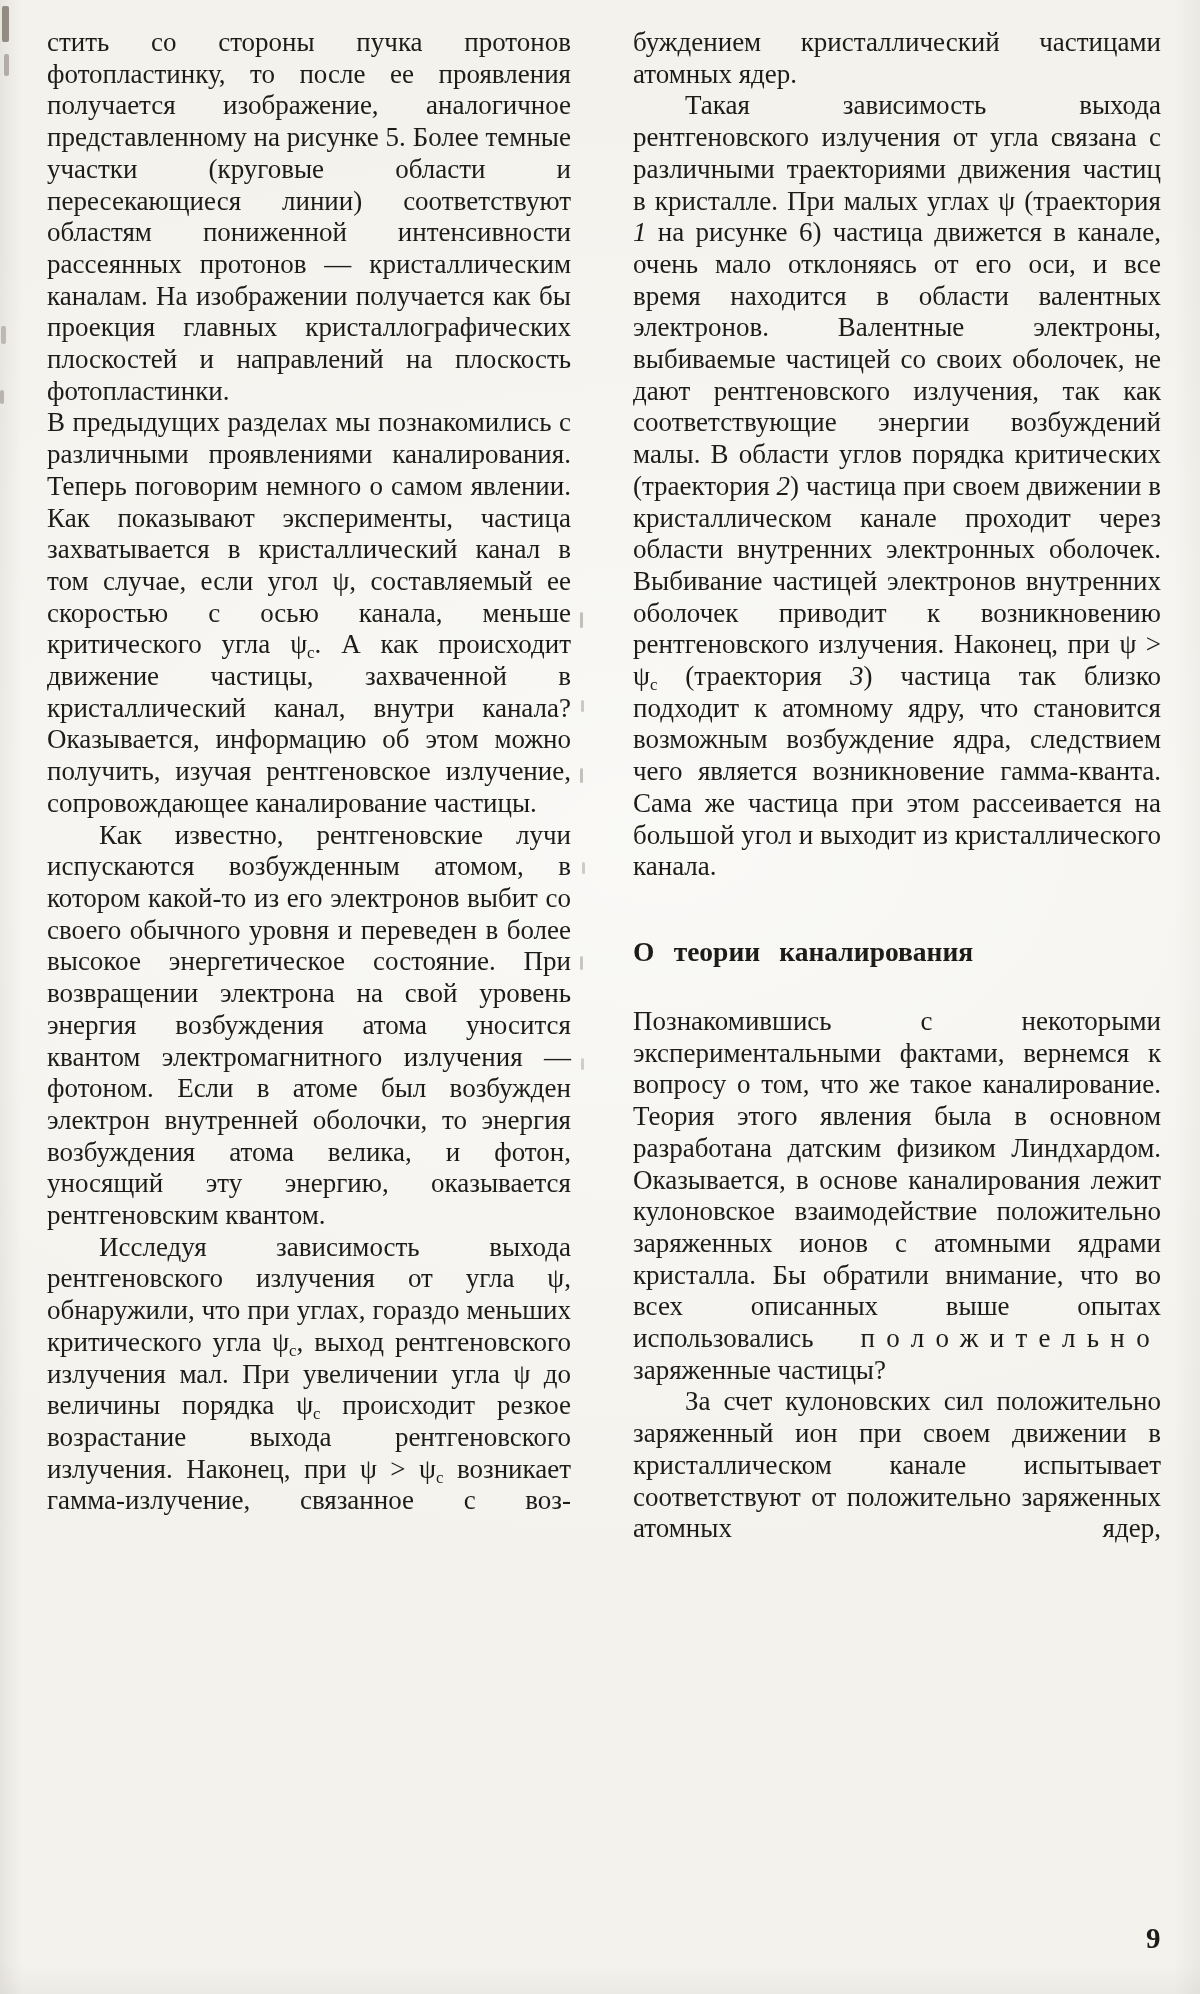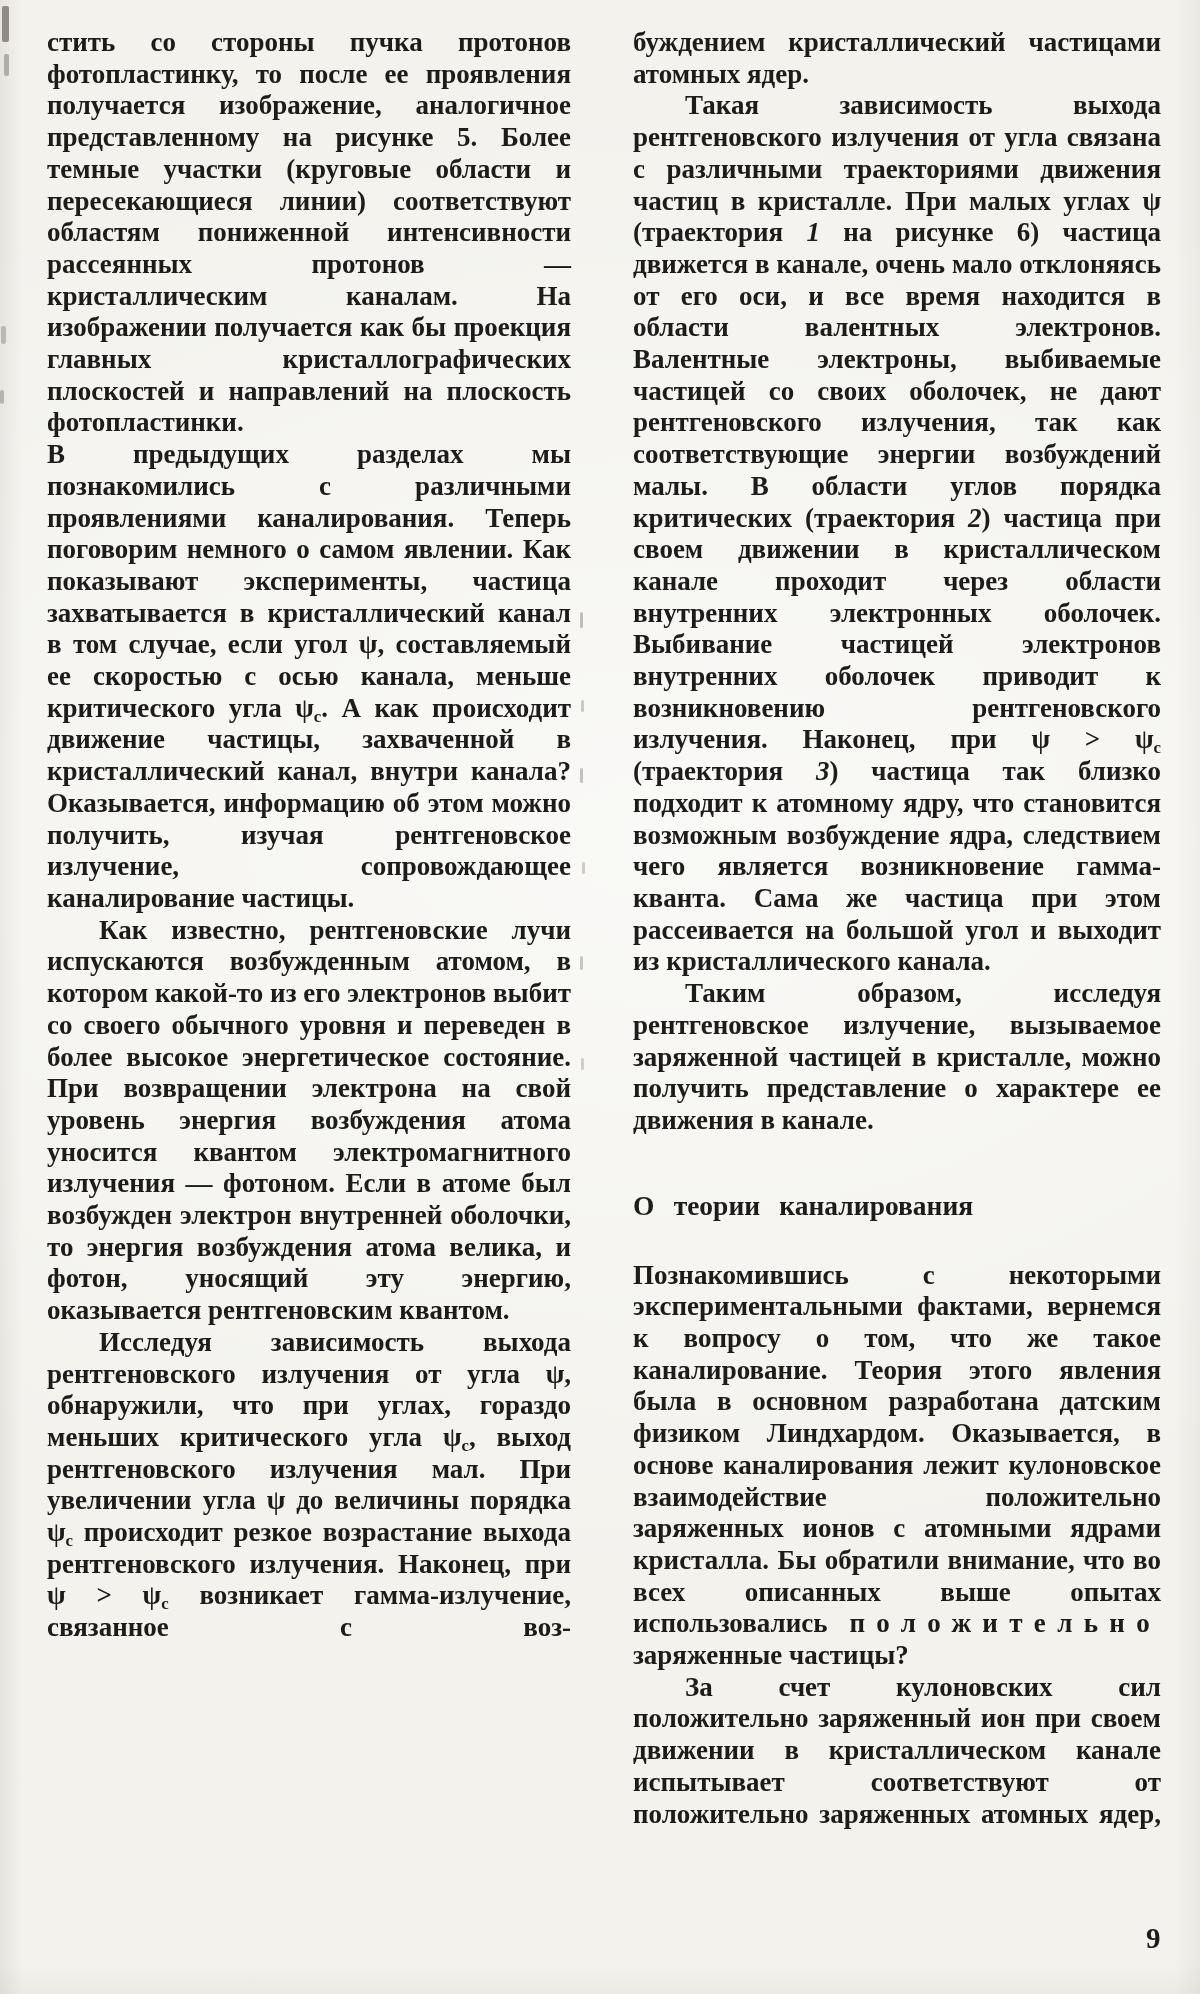--- a/index.html
+++ b/index.html
@@ -27,21 +27,20 @@
     top: 27px;
     font-size: 27px;
     line-height: 31.7px;
     text-align: justify;
   }
   .col-left  { left: 47px;  width: 524px; }
   .col-right { left: 633px; width: 528px; }
   .para {
     margin: 0;
     padding: 0;
-    font-weight: bold;
   }
   .para.indent { text-indent: 52px; }
   .para.jlast { text-align-last: justify; }
   .heading {
     font-size: 27.5px;
     line-height: 33px;
     font-weight: bold;
     text-align: left;
     word-spacing: 0.45em;
     margin: 52px 0 38px 0;
@@ -97,21 +96,20 @@
   <div class="col col-left">
       <p class="para">стить со стороны пучка протонов фотопластинку, то после ее проявления получается изображение, аналогичное представленному на рисунке 5. Более темные участки (круговые области и пересекающиеся линии) соответствуют областям пониженной интенсивности рассеянных протонов — кристаллическим каналам. На изображении получается как бы проекция главных кристаллографических плоскостей и направлений на плоскость фотопластинки.</p>
       <p class="para">В предыдущих разделах мы познакомились с различными проявлениями каналирования. Теперь поговорим немного о самом явлении. Как показывают эксперименты, частица захватывается в кристаллический канал в том случае, если угол ψ, составляемый ее скоростью с осью канала, меньше критического угла ψ<sub>c</sub>. А как происходит движение частицы, захваченной в кристаллический канал, внутри канала? Оказывается, информацию об этом можно получить, изучая рентгеновское излучение, сопровождающее каналирование частицы.</p>
       <p class="para indent">Как известно, рентгеновские лучи испускаются возбужденным атомом, в котором какой-то из его электронов выбит со своего обычного уровня и переведен в более высокое энергетическое состояние. При возвращении электрона на свой уровень энергия возбуждения атома уносится квантом электромагнитного излучения — фотоном. Если в атоме был возбужден электрон внутренней оболочки, то энергия возбуждения атома велика, и фотон, уносящий эту энергию, оказывается рентгеновским квантом.</p>
       <p class="para indent jlast">Исследуя зависимость выхода рентгеновского излучения от угла ψ, обнаружили, что при углах, гораздо меньших критического угла ψ<sub>c</sub>, выход рентгеновского излучения мал. При увеличении угла ψ до величины порядка ψ<sub>c</sub> происходит резкое возрастание выхода рентгеновского излучения. Наконец, при ψ &gt; ψ<sub>c</sub> возникает гамма-излучение, связанное с воз-</p>
     </div>
 
   <div class="col col-right">
       <p class="para">буждением кристаллический частицами атомных ядер.</p>
       <p class="para indent">Такая зависимость выхода рентгеновского излучения от угла связана с различными траекториями движения частиц в кристалле. При малых углах ψ (траектория <i>1</i> на рисунке 6) частица движется в канале, очень мало отклоняясь от его оси, и все время находится в области валентных электронов. Валентные электроны, выбиваемые частицей со своих оболочек, не дают рентгеновского излучения, так как соответствующие энергии возбуждений малы. В области углов порядка критических (траектория <i>2</i>) частица при своем движении в кристаллическом канале проходит через области внутренних электронных оболочек. Выбивание частицей электронов внутренних оболочек приводит к возникновению рентгеновского излучения. Наконец, при ψ &gt; ψ<sub>c</sub> (траектория <i>3</i>) частица так близко подходит к атомному ядру, что становится возможным возбуждение ядра, следствием чего является возникновение гамма-кванта. Сама же частица при этом рассеивается на большой угол и выходит из кристаллического канала.</p>
-      <p class="para indent">Таким образом, исследуя рентгеновское излучение, вызываемое заряженной частицей в кристалле, можно получить представление о характере ее движения в канале.</p>
       <h2 class="heading">
         <div>О теории каналирования</div>
       </h2>
       <p class="para">Познакомившись с некоторыми экспериментальными фактами, вернемся к вопросу о том, что же такое каналирование. Теория этого явления была в основном разработана датским физиком Линдхардом. Оказывается, в основе каналирования лежит кулоновское взаимодействие положительно заряженных ионов с атомными ядрами кристалла. Бы обратили внимание, что во всех описанных выше опытах использовались <span class="spaced">положительно</span> заряженные частицы?</p>
       <p class="para indent jlast">За счет кулоновских сил положительно заряженный ион при своем движении в кристаллическом канале испытывает соответствуют от положительно заряженных атомных ядер,</p>
     </div>
 
   <div class="page-number">9</div>
 
 </div>

